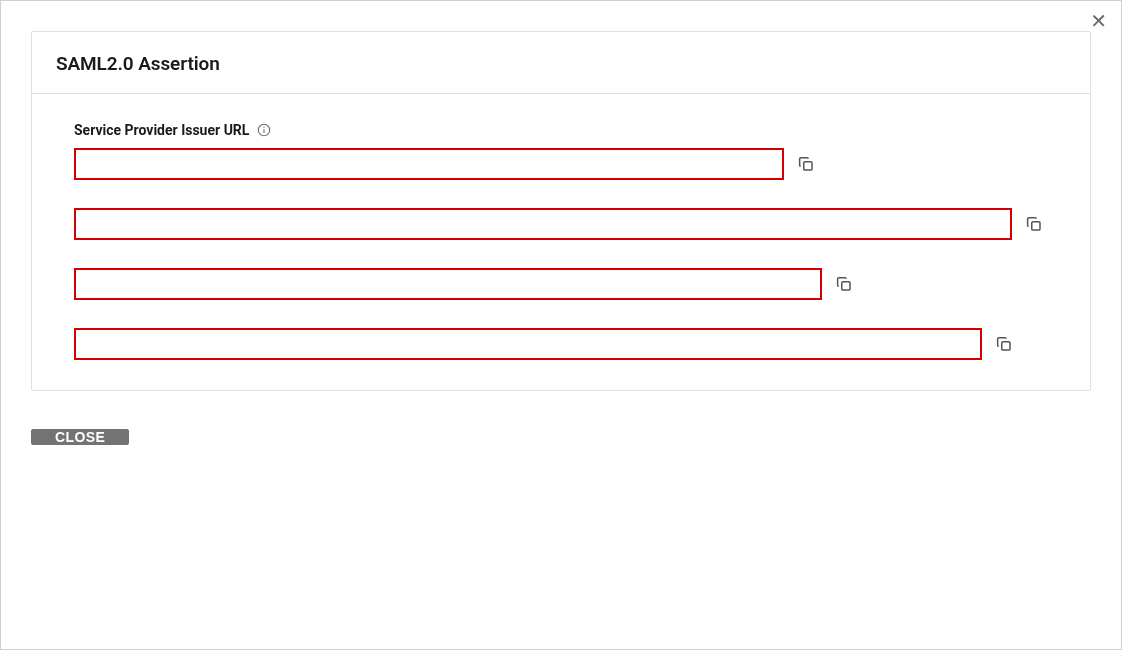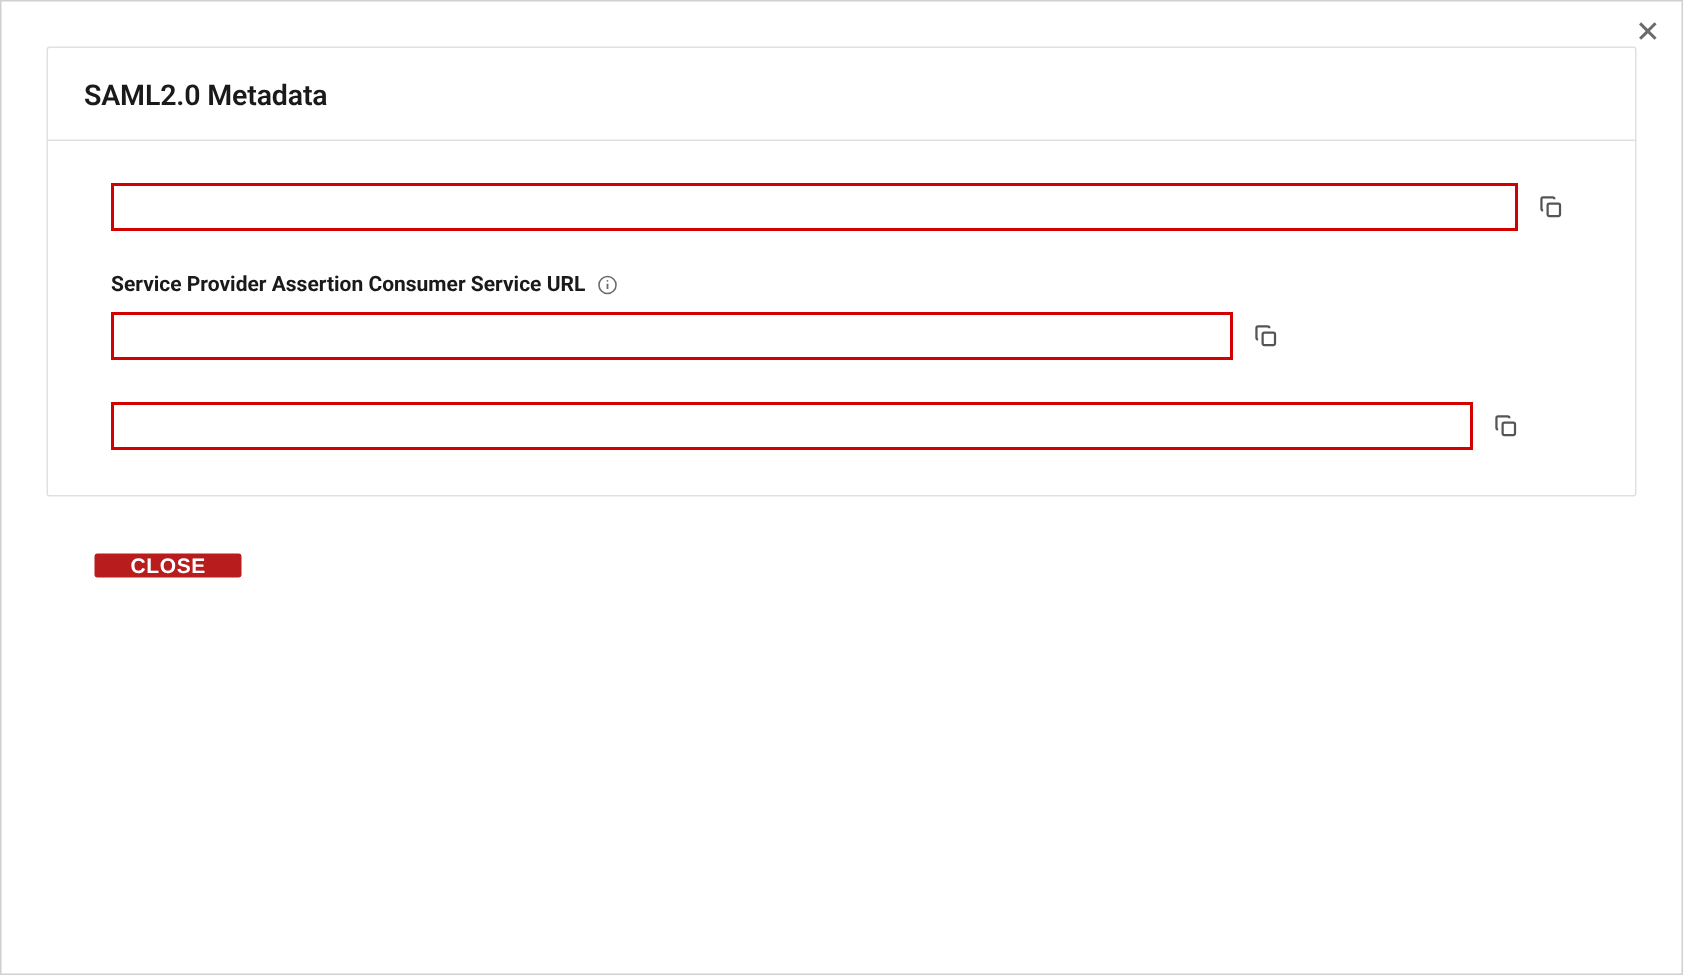--- a/index.html
+++ b/index.html
@@ -111,71 +111,81 @@
       color: #555555;
     }
     .copy-btn svg {
       width: 18px;
       height: 18px;
     }
     .footer {
       margin-top: 36px;
     }
     .close-button {
-      background: #b91c1c;
+      background: #737373;
       color: #ffffff;
       border: none;
       padding: 0 24px;
       font-size: 14px;
       font-weight: 700;
       letter-spacing: 0.4px;
       cursor: pointer;
       border-radius: 2px;
-      margin-left: 32px;
     }
   </style>
 </head>
 <body>
 
 <div class="modal-container">
 
   <span class="close-x">✕</span>
 
   <div class="card">
     <div class="card-header">
-      <div class="card-title">SAML2.0 Metadata</div>
+      <div class="card-title">SAML2.0 Assertion</div>
     </div>
 
     <div class="card-body">
 
-
-      <div class="field-group">
-        <div class="field-input-row">
-          <input type="text" class="field-input w-wide" readonly="" value="" style="">
-          <span class="copy-btn">
-            <svg viewBox="0 0 24 24" fill="none" stroke="currentColor" stroke-width="2">
-              <rect x="9" y="9" width="11" height="11" rx="1.5"></rect>
-              <path d="M5 15 H5 a1.5 1.5 0 0 1 -1.5 -1.5 V5 A1.5 1.5 0 0 1 5 3.5 h8.5 A1.5 1.5 0 0 1 15 5 v0"></path>
-            </svg>
-          </span>
-        </div>
-      </div>
-
       <div class="field-group">
         <div class="field-label-row">
-          <span class="field-label">Service Provider Assertion Consumer Service URL</span>
+          <span class="field-label">Service Provider Issuer URL</span>
           <span class="info-icon">
             <svg viewBox="0 0 16 16" fill="none" stroke="currentColor" stroke-width="1.2">
               <circle cx="8" cy="8" r="6.5"></circle>
               <line x1="8" y1="7" x2="8" y2="11" stroke-width="1.4"></line>
               <circle cx="8" cy="4.8" r="0.7" fill="currentColor" stroke="none"></circle>
             </svg>
           </span>
         </div>
         <div class="field-input-row">
+          <input type="text" class="field-input w-med" readonly="" value="" style="">
+          <span class="copy-btn">
+            <svg viewBox="0 0 24 24" fill="none" stroke="currentColor" stroke-width="2">
+              <rect x="9" y="9" width="11" height="11" rx="1.5"></rect>
+              <path d="M5 15 H5 a1.5 1.5 0 0 1 -1.5 -1.5 V5 A1.5 1.5 0 0 1 5 3.5 h8.5 A1.5 1.5 0 0 1 15 5 v0"></path>
+            </svg>
+          </span>
+        </div>
+      </div>
+
+      <div class="field-group">
+        <div class="field-input-row">
+          <input type="text" class="field-input w-wide" readonly="" value="" style="">
+          <span class="copy-btn">
+            <svg viewBox="0 0 24 24" fill="none" stroke="currentColor" stroke-width="2">
+              <rect x="9" y="9" width="11" height="11" rx="1.5"></rect>
+              <path d="M5 15 H5 a1.5 1.5 0 0 1 -1.5 -1.5 V5 A1.5 1.5 0 0 1 5 3.5 h8.5 A1.5 1.5 0 0 1 15 5 v0"></path>
+            </svg>
+          </span>
+        </div>
+      </div>
+
+      <div class="field-group">
+        <div class="field-input-row">
           <input type="text" class="field-input w-acs" readonly="" value="" style="">
           <span class="copy-btn">
             <svg viewBox="0 0 24 24" fill="none" stroke="currentColor" stroke-width="2">
               <rect x="9" y="9" width="11" height="11" rx="1.5"></rect>
               <path d="M5 15 H5 a1.5 1.5 0 0 1 -1.5 -1.5 V5 A1.5 1.5 0 0 1 5 3.5 h8.5 A1.5 1.5 0 0 1 15 5 v0"></path>
             </svg>
           </span>
         </div>
       </div>
 

